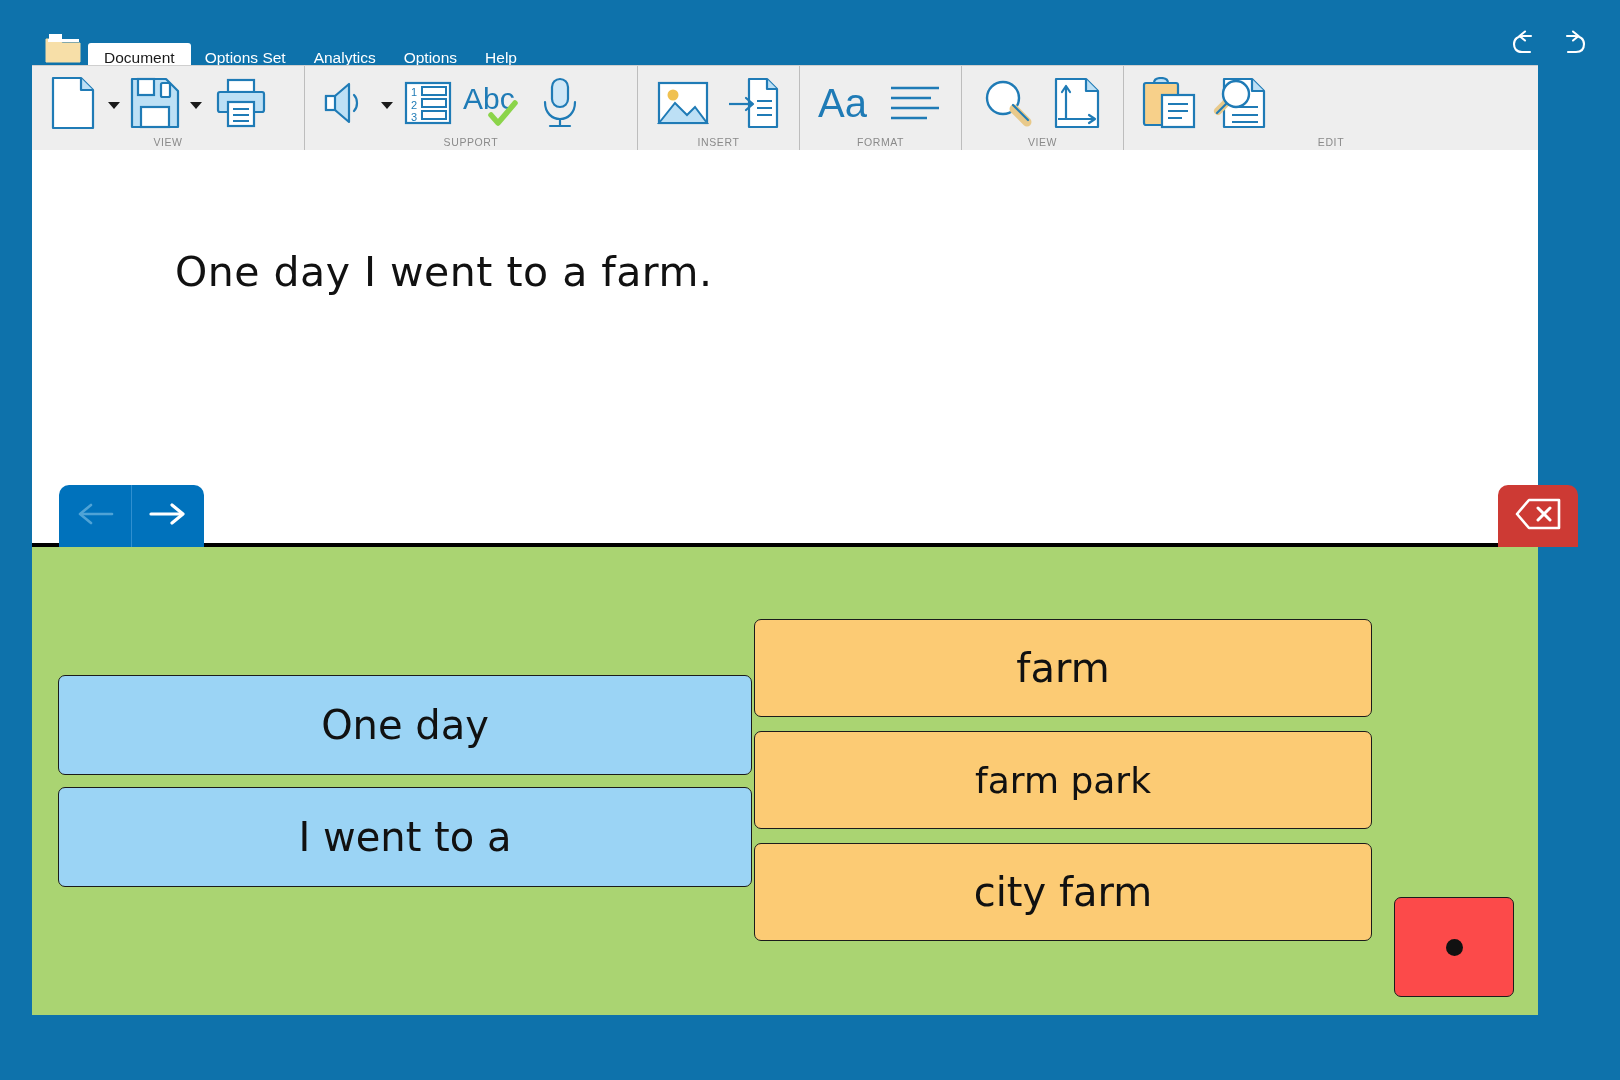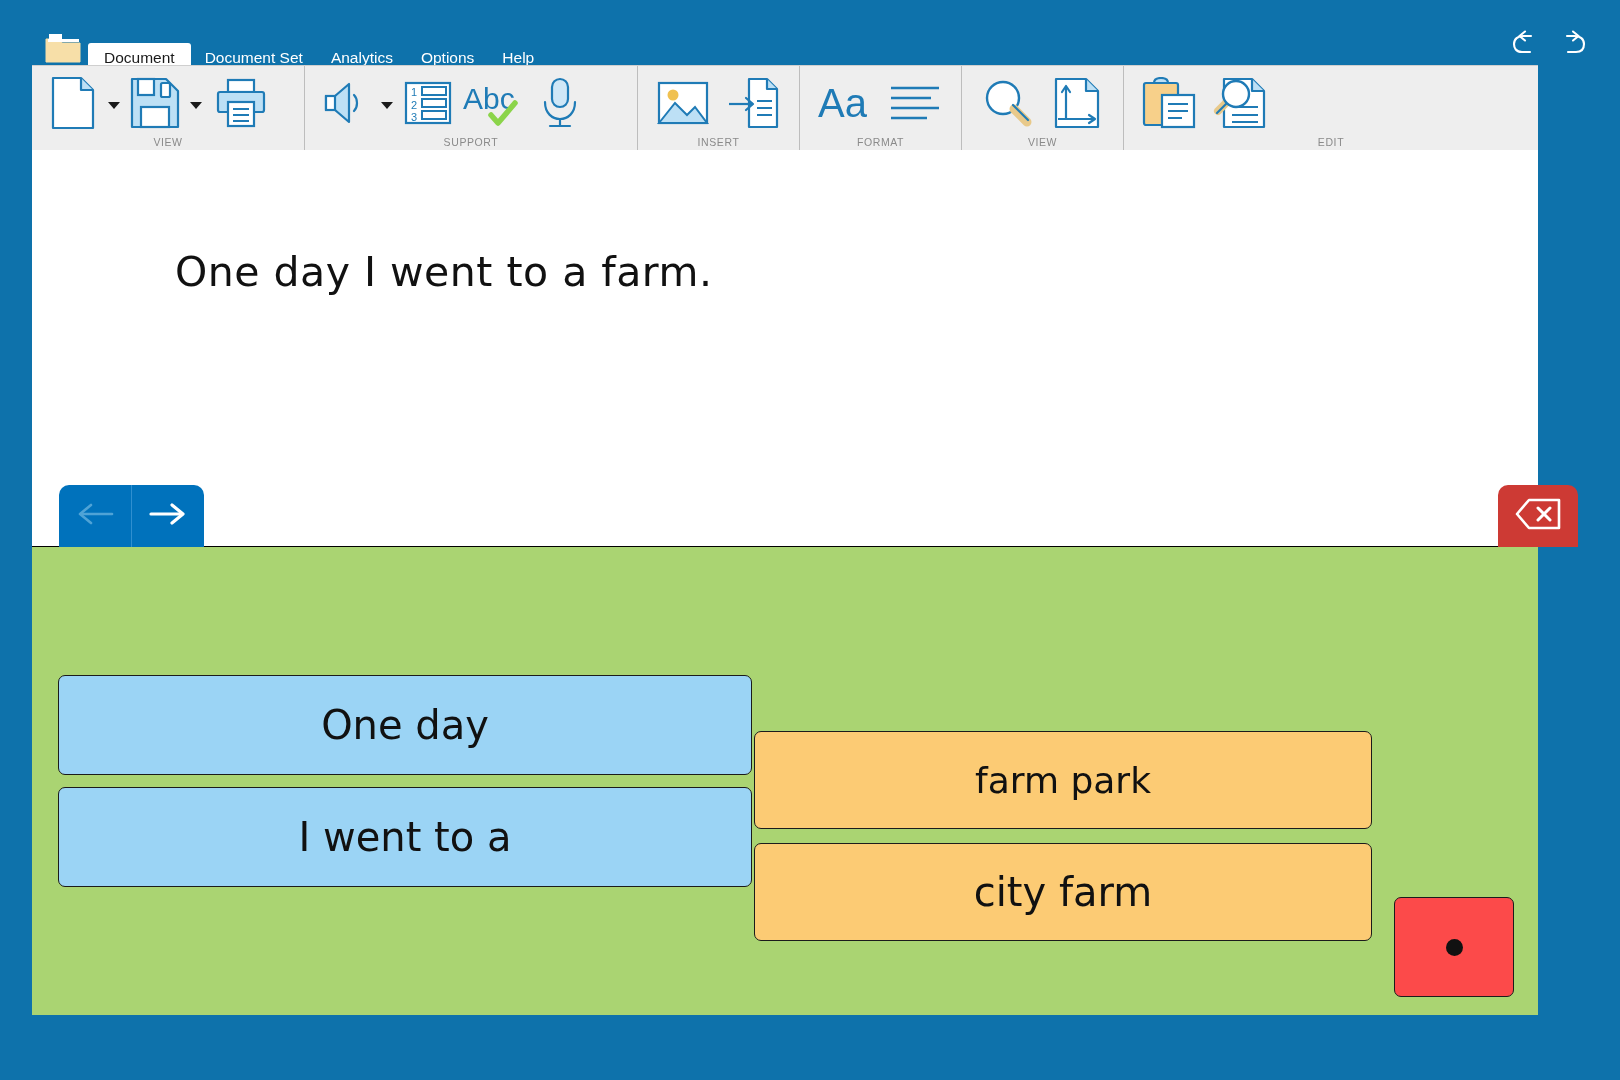--- a/index.html
+++ b/index.html
@@ -117,21 +117,21 @@
     border-right: 6px solid transparent;
     border-top: 7px solid #1a1a1a;
   }
 
   
   .doc-area {
     position: absolute;
     left: 32px; top: 150px;
     width: 1506px; height: 397px;
     background: #ffffff;
-    border-bottom: 1px solid #000000;
+    border-bottom: 4px solid #000000;
     box-sizing: border-box;
     overflow: hidden;
   }
   .doc-text {
     position: absolute;
     left: 143px; top: 98px;
     font-family: "DejaVu Sans", sans-serif;
     font-size: 41px;
     color: #111111;
     letter-spacing: 0.5px;
@@ -207,21 +207,21 @@
     <span class="folder-icon">
       <svg width="36" height="30" viewBox="0 0 36 30">
         <path d="M1,6 L1,29 L35,29 L35,10 L17,10 L14,6 Z" fill="#F7DFA8" stroke="#F7DFA8"></path>
         <rect x="4" y="1" width="13" height="5" fill="#ffffff"></rect>
         <rect x="3" y="6" width="31" height="3" fill="#ffffff"></rect>
       </svg>
     </span>
 
     <div class="menu-tabs">
       <div class="menu-tab active">Document</div>
-      <div class="menu-tab">Document Set</div>
+      <div class="menu-tab">Options Set</div>
       <div class="menu-tab">Analytics</div>
       <div class="menu-tab">Options</div>
       <div class="menu-tab">Help</div>
     </div>
 
     <div class="title-actions">
       <span class="title-action">
         <svg width="30" height="26" viewBox="0 0 30 26">
           <path d="M20,22 L12,22 C6,22 4,18 4,14 C4,9 8,6 13,6 L21,6" fill="none" stroke="#ffffff" stroke-width="2.1" stroke-linecap="round"></path>
           <path d="M15,1.5 L9.5,6 L15,10.5" fill="none" stroke="#ffffff" stroke-width="2.1" stroke-linecap="round" stroke-linejoin="round"></path>
@@ -467,20 +467,21 @@
       </svg>
     </span>
   </div>
 
   <div class="panel">
 
     <div class="card blue" style="left:26px; top:128px; width:694px; height:100px; font-size:40px;">One day</div>
 
     <div class="card blue" style="left:26px; top:240px; width:694px; height:100px; font-size:40px;">I went to a</div>
 
+    <div class="card orange" style="left:722px; top:72px; width:618px; height:98px; font-size:40px;">farm</div>
 
     <div class="card orange" style="left:722px; top:184px; width:618px; height:98px; font-size:36px;">farm park</div>
 
     <div class="card orange" style="left:722px; top:296px; width:618px; height:98px; font-size:40px;">city farm</div>
 
     <div class="card red" style="left:1362px; top:350px; width:120px; height:100px;">
       <span class="card-dot"></span>
     </div>
   </div>
 

